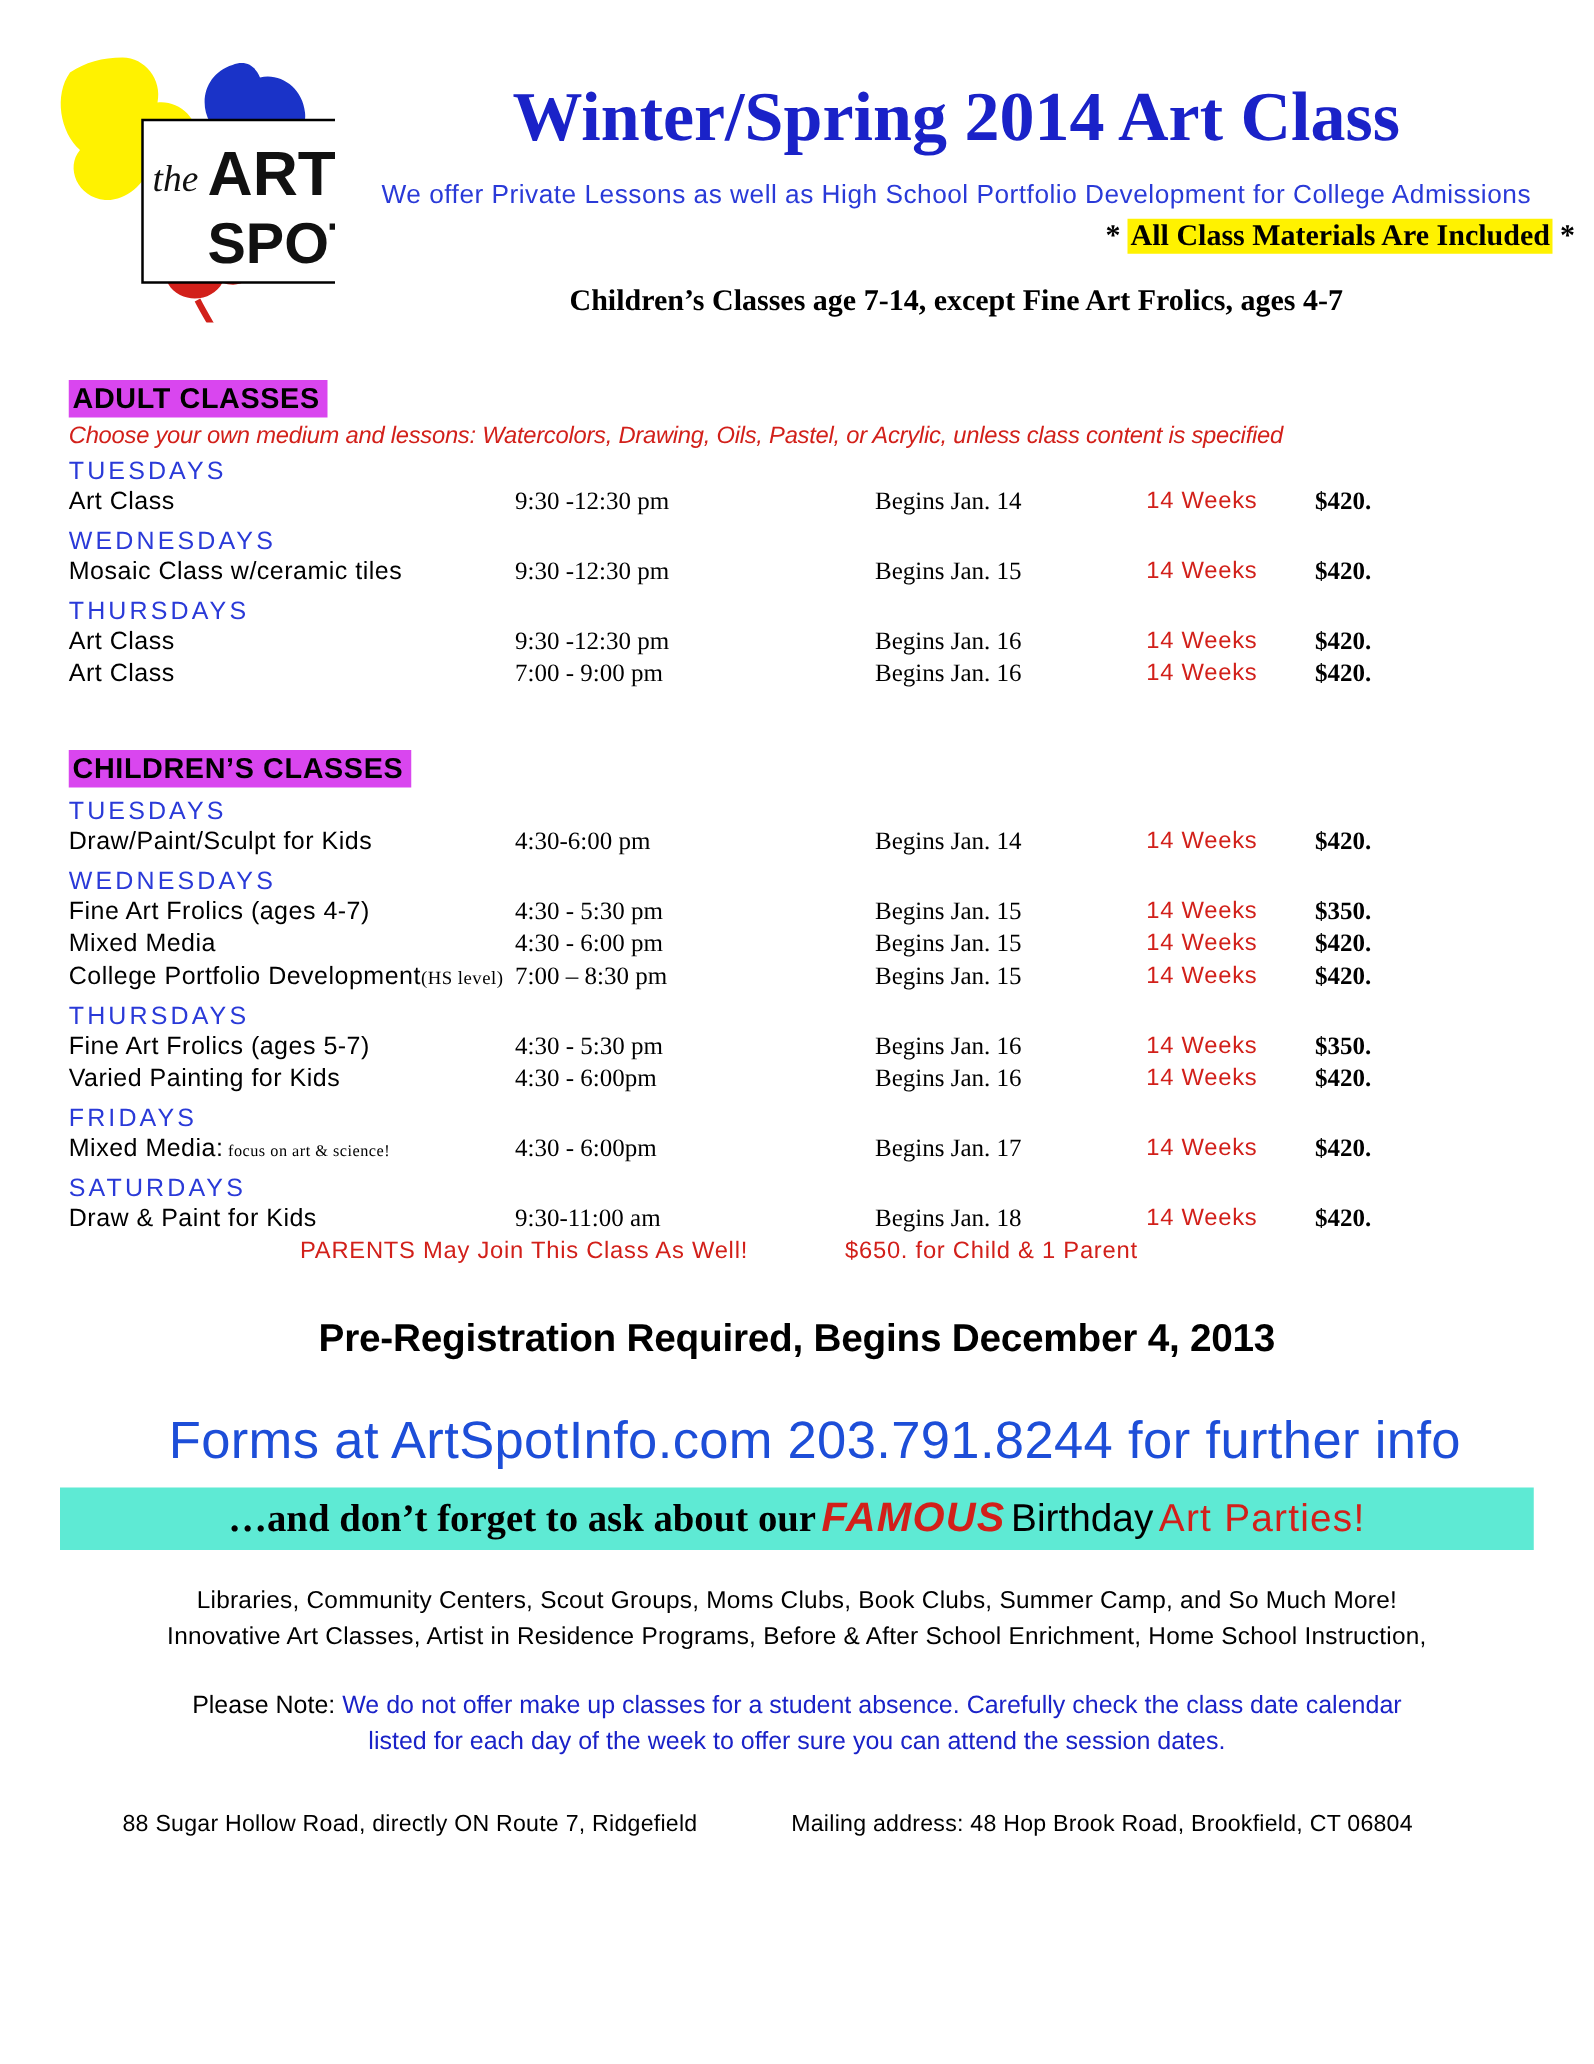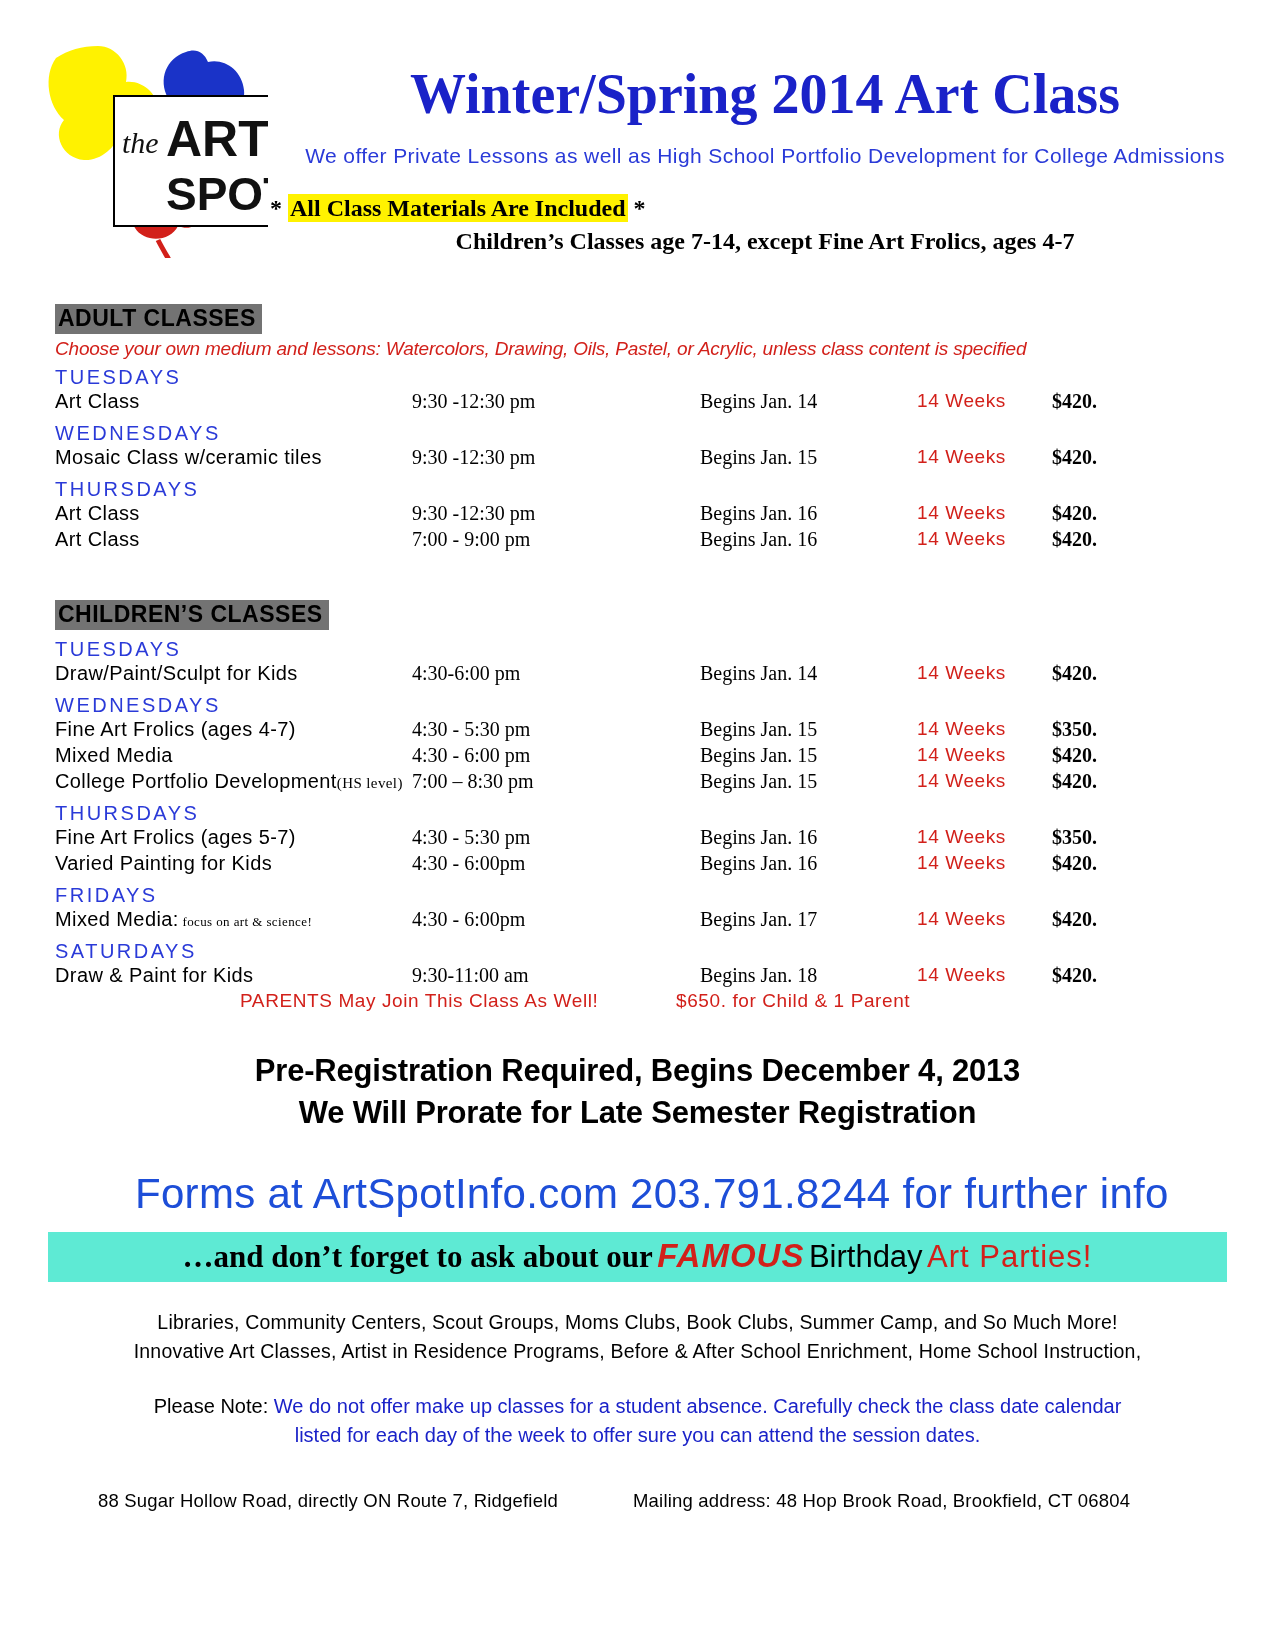--- a/index.html
+++ b/index.html
@@ -54,23 +54,23 @@
     top: 144px;
     width: 990px;
     text-align: center;
     font-size: 21px;
     color: #2a3ad8;
     letter-spacing: 0.4px;
   }
   .materials {
     position: absolute;
     left: 270px;
-    top: 195px;
+    top: 176px;
     width: 990px;
-    text-align: left;
+    text-align: right;
     font-family: "Liberation Serif", serif;
     font-size: 24px;
     font-weight: bold;
   }
   .materials .hl {
     background: #fff200;
     color: #000;
     padding: 1px 2px;
   }
   .materials .star { color: #000; }
@@ -85,21 +85,21 @@
     font-weight: bold;
   }
 
   
   .section-head {
     font-size: 23px;
     font-weight: bold;
     letter-spacing: 0.5px;
     margin-left: 55px;
     display: inline-block;
-    background: #737373;
+    background: #d946ef;
     padding: 1px 6px 2px 3px;
   }
   .section-note {
     margin-left: 55px;
     font-style: italic;
     font-size: 19px;
     color: #d2201a;
     margin-top: 4px;
     letter-spacing: -0.2px;
   }
@@ -411,21 +411,20 @@
       </div>
       <div class="parents-line">
         <span class="pl1">PARENTS May Join This Class As Well!</span>
         <span class="pl2">$650. for Child &amp; 1 Parent</span>
       </div>
     </div>
   </div>
 
   <div class="prereg">
     <div>Pre-Registration Required, Begins December 4, 2013</div>
-    <div>We Will Prorate for Late Semester Registration</div>
   </div>
 
   <div class="contact">
     <span class="web">Forms at ArtSpotInfo.com</span>
     <span class="phone">203.791.8244 for further info</span>
   </div>
 
   <div class="famous-band">
     <span class="b1">…and don’t forget to ask about our</span>
     <span class="b2">FAMOUS</span>

